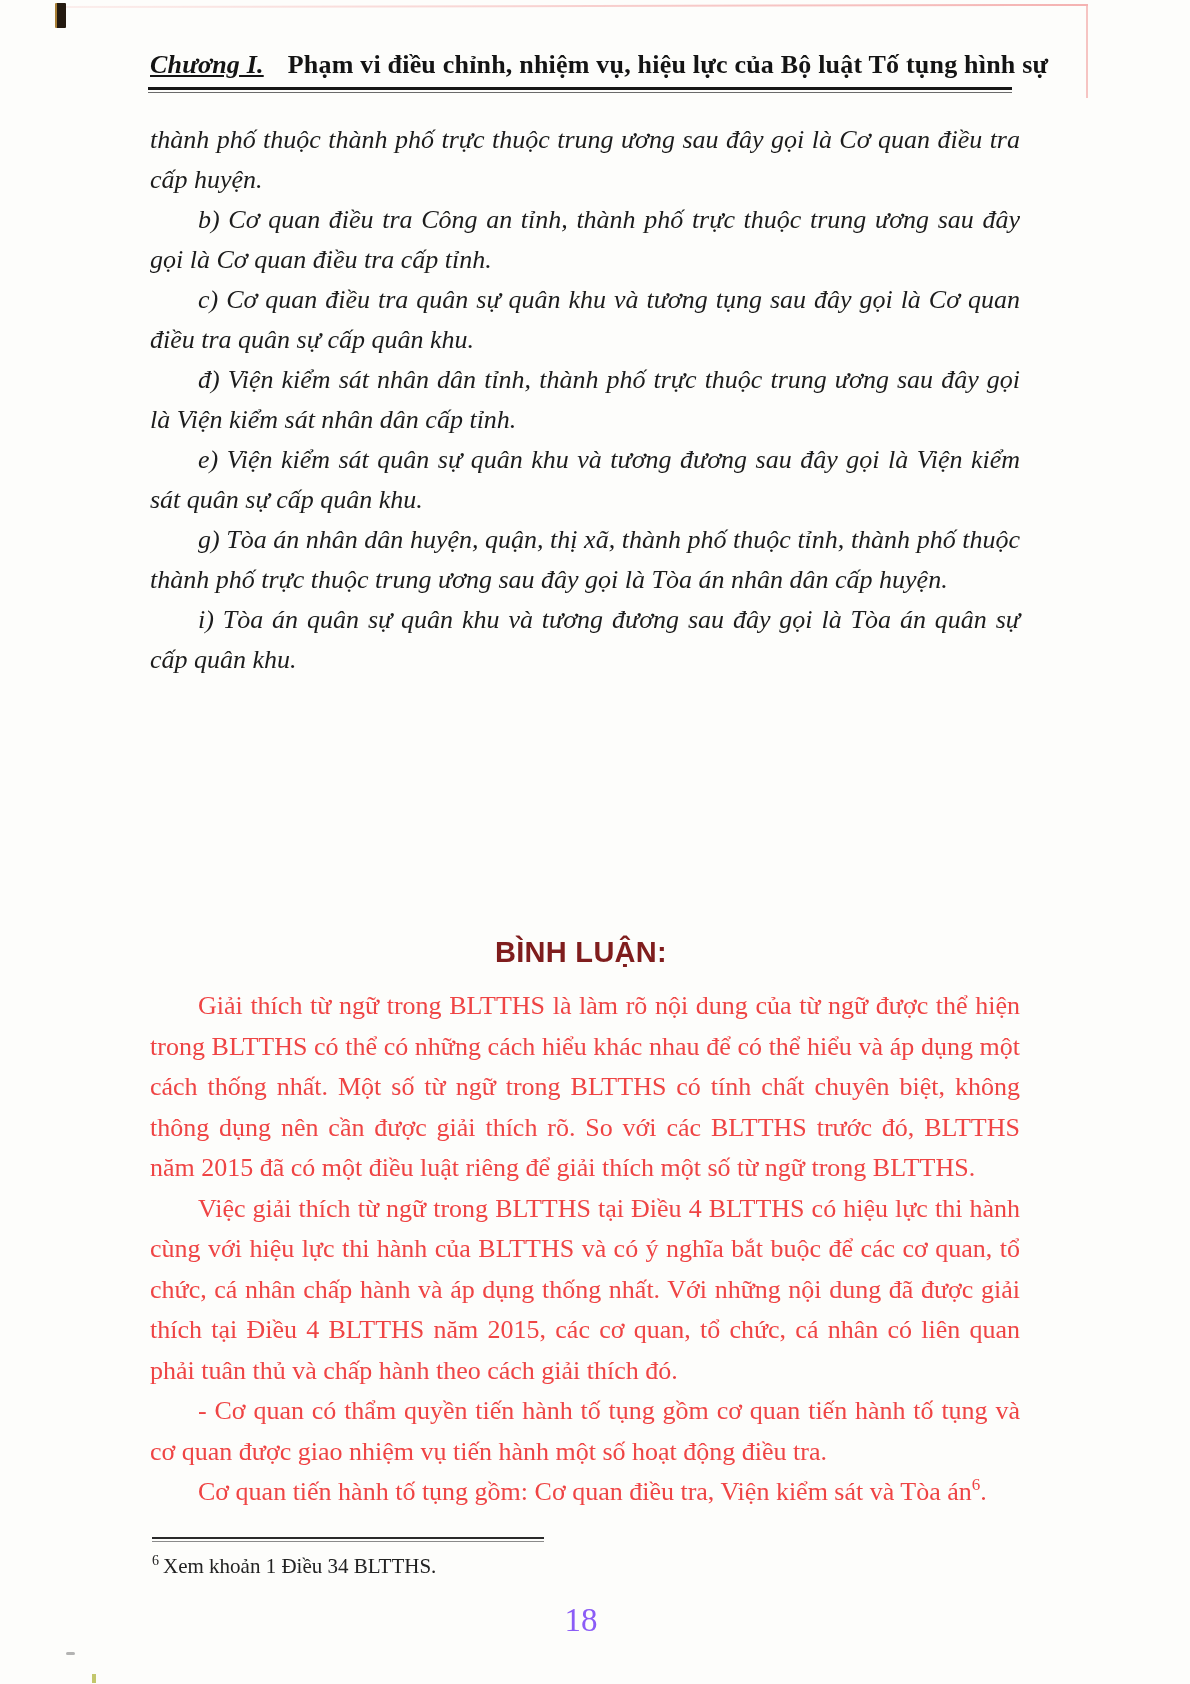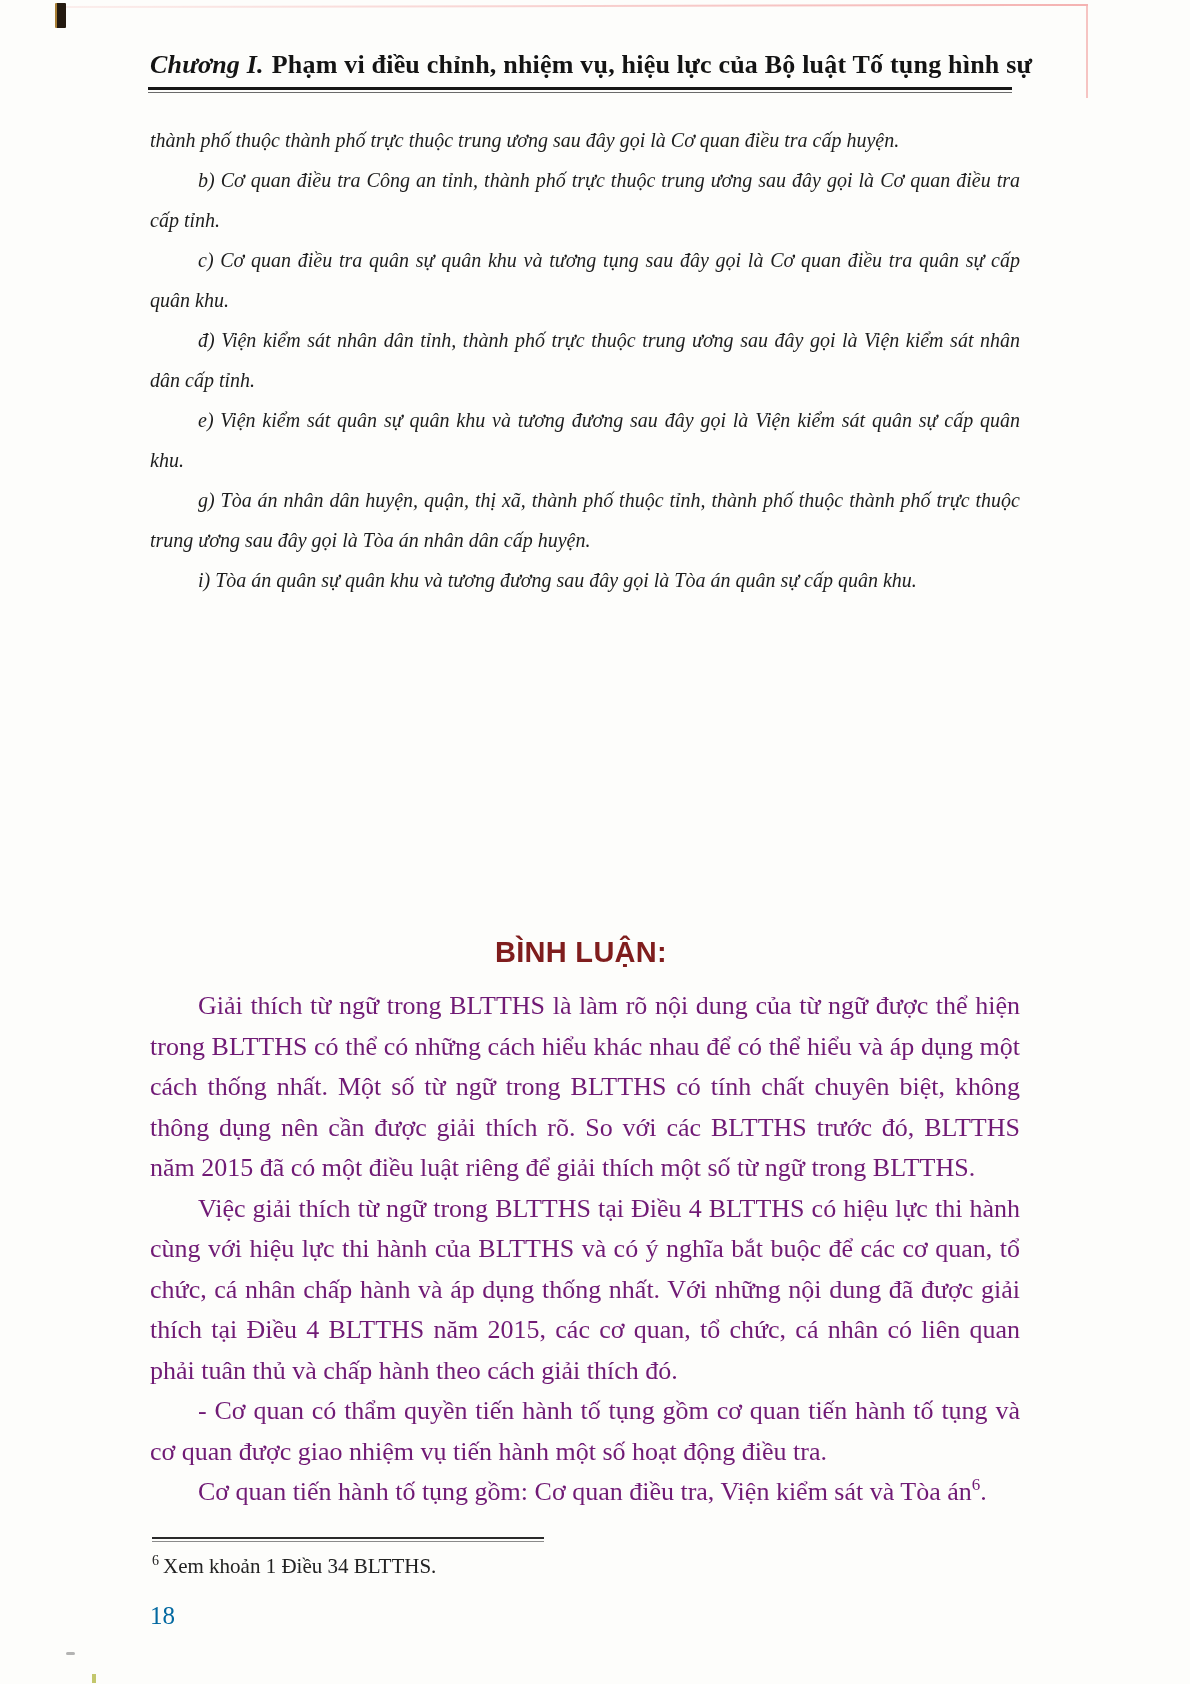--- a/index.html
+++ b/index.html
@@ -28,64 +28,64 @@
   }
   .speck1{position:absolute;left:66px;top:1652px;width:9px;height:3px;background:#9a9a9a;border-radius:2px;opacity:.75;}
   .speck2{position:absolute;left:92px;top:1674px;width:4px;height:9px;background:#b9bd52;opacity:.85;}
 
   
   .header{
     position:absolute;top:48px;left:150px;width:862px;
     text-align:center;font-weight:bold;font-size:26px;line-height:34px;
     color:#141414;letter-spacing:.2px;white-space:nowrap;
   }
-  .header .chap{font-style:italic;margin-right:8px;}
+  .header .chap{font-style:italic;margin-right:24px;text-decoration:underline;}
   .header-rule{
     position:absolute;top:87px;left:148px;width:864px;height:2px;
     border-top:3px solid #161616;border-bottom:1px solid #6b6b6b;
   }
 
   
   .statute{
     position:absolute;top:120px;left:150px;width:870px;
-    font-style:italic;font-size:20px;line-height:40px;
+    font-style:italic;font-size:26px;line-height:40px;
     text-align:justify;color:#1c1c1c;
   }
   .statute p{margin:0;text-indent:48px;}
   .statute p.no-indent{text-indent:0;}
 
   
   .commentary-heading{
     position:absolute;top:936px;left:150px;width:862px;
     text-align:center;
     font-family:"Liberation Sans", sans-serif;
     font-weight:bold;font-size:29px;color:#7f1d1d;letter-spacing:.3px;
   }
   .commentary{
     position:absolute;top:986px;left:150px;width:870px;
-    font-size:26px;line-height:40.5px;text-align:justify;color:#701a75;
+    font-size:26px;line-height:40.5px;text-align:justify;color:#ef4444;
   }
   .commentary p{margin:0;text-indent:48px;}
   .commentary sup{font-size:17px;line-height:0;}
 
   
   .footnote-rule{
     position:absolute;top:1537px;left:152px;width:392px;height:2px;
     border-top:2px solid #2a2a2a;border-bottom:1px solid #8a8a8a;
   }
   .footnote{
     position:absolute;top:1552px;left:152px;width:760px;
     font-size:21px;line-height:28px;color:#222;
   }
   .footnote sup{font-size:14px;margin-right:4px;line-height:0;}
 
   
   .page-number{
     position:absolute;top:1602px;left:150px;width:862px;
-    text-align:left;font-size:25px;color:#0369a1;
+    text-align:center;font-size:33px;color:#8b5cf6;
   }
 </style>
 </head>
 <body>
 
 <div class="page">
 
   <div class="pink-top"></div>
   <div class="pink-right"></div>
   <div class="corner-mark"></div>

